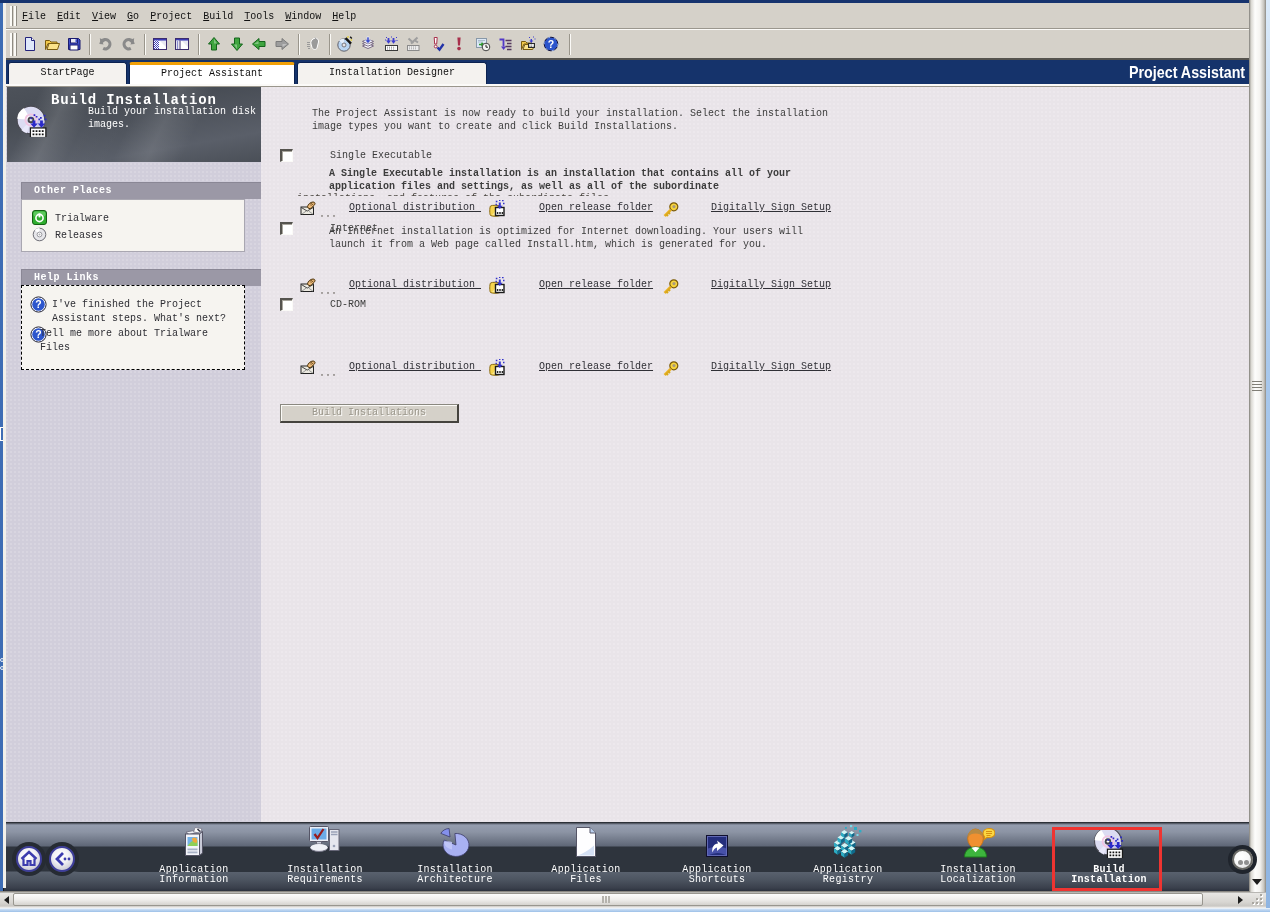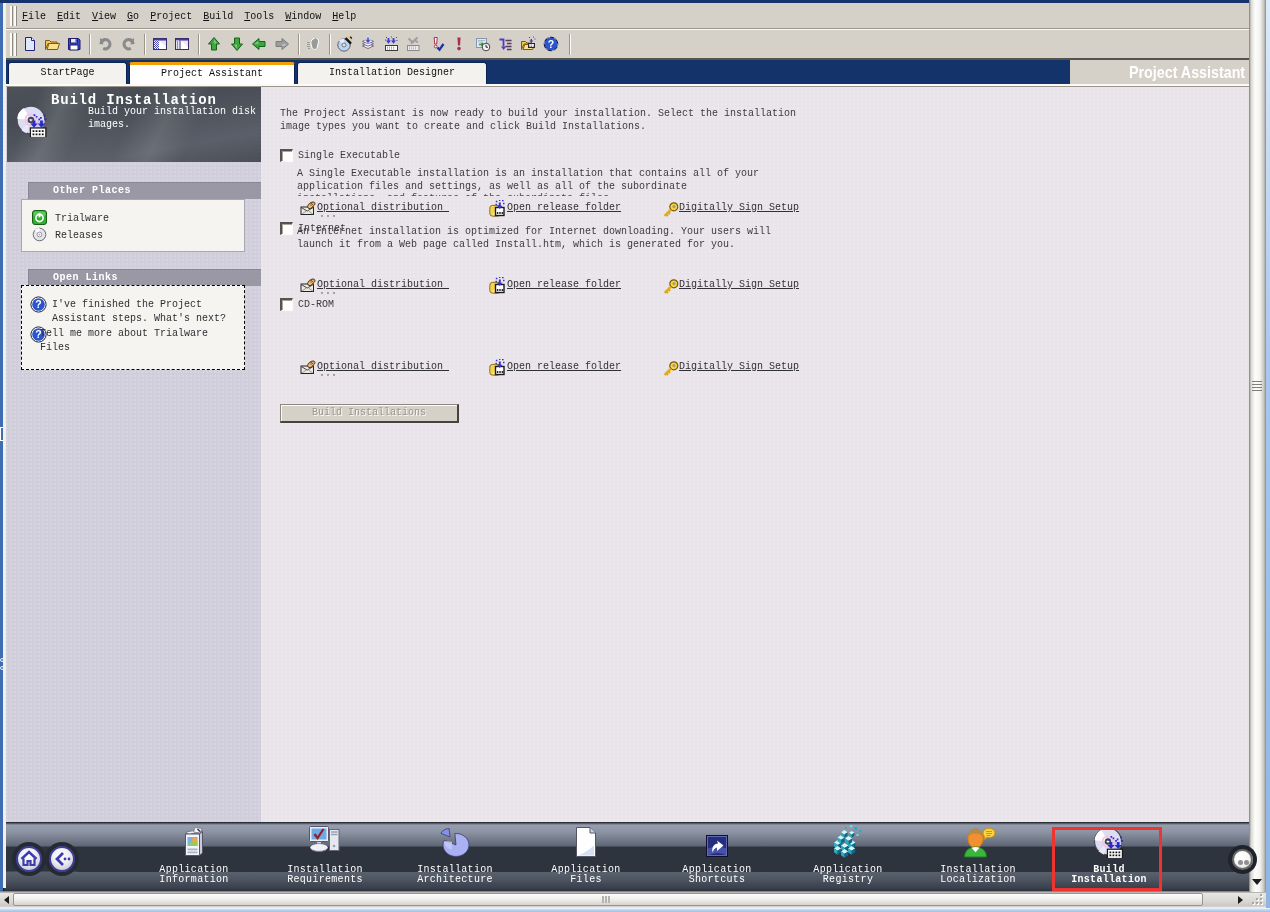--- a/index.html
+++ b/index.html
@@ -23,44 +23,44 @@
 .vgrip { position:absolute; left:4px; width:8px; }
 .vgrip i { display:block; float:left; width:1px; height:100%; border-left:2px solid #fbfaf6; border-right:1px solid #8f8b82; margin-right:1px; }
 
 
 #toolbar { left:6px; top:29px; width:1243px; height:29px; background:#d5d1c9; border-top:1px solid #fbfaf7; }
 #toolsep2 { left:6px; top:58px; width:1243px; height:2px; background:#55534e; }
 .tbsep { position:absolute; top:4px; width:2px; height:21px; border-left:1px solid #9a968c; border-right:1px solid #fbfaf7; }
 .tbi { position:absolute; top:6px; }
 
 
-#tabband { left:3px; top:60px; width:1067px; height:24px; background:#15336b; }
+#tabband { left:3px; top:60px; width:1246px; height:24px; background:#15336b; }
 .tab { position:absolute; top:2px; height:22px; background:#f4f2ef; border:1px solid #0b2250; border-bottom:0; border-radius:3px 3px 0 0; text-align:center; color:#101010; line-height:20px; }
 .tab.active { background:#fff; border-top:3px solid #f1a007; line-height:17px; z-index:2; }
 #tabtitle { position:absolute; left:1126px; top:3px; font-family:"Liberation Sans",sans-serif; font-weight:bold; font-size:17px; color:#fff; white-space:pre; transform:scaleX(0.84); transform-origin:0 50%; }
 #tabwhite { left:3px; top:84px; width:1246px; height:3px; background:#fbfaf8; }
 #tabgray { left:6px; top:86px; width:1243px; height:1px; background:#9a968c; }
 
 
 #sidebar { left:6px; top:87px; width:255px; height:735px; background:#d1cedb;
   background-image:radial-gradient(circle at 1px 1px, #d8d5e0 22%, transparent 23%); background-size:4px 4px; }
 #sbheader { position:absolute; left:1px; top:0px; width:254px; height:75px; overflow:hidden;
   background:linear-gradient(115deg, rgba(255,255,255,0) 12%, rgba(255,255,255,0.13) 22%, rgba(255,255,255,0.02) 32%, rgba(255,255,255,0) 48%, rgba(255,255,255,0.10) 60%, rgba(255,255,255,0) 72%),linear-gradient(170deg, #4d525a 0%, #474c54 30%, #51565f 55%, #5a5f69 75%, #4a4f57 100%); }
 #sbheader .t1 { position:absolute; left:44px; top:5px; color:#fff; font-weight:bold; letter-spacing:0.8px; font-size:14px; }
 #sbheader .t2 { position:absolute; left:45px; top:18px; color:#fff; width:185px; line-height:13px;margin-left:36px; }
 #sbcd { position:absolute; left:14px; top:16px; }
-.phead { position:absolute; left:22px; width:254px; height:17px; background:#9b98a6; border:1px solid #8a8795; border-bottom:0; color:#fff; font-weight:bold; letter-spacing:0.5px; padding:2px 0 0 24px; }
+.phead { position:absolute; left:15px; width:254px; height:17px; background:#9b98a6; border:1px solid #8a8795; border-bottom:0; color:#fff; font-weight:bold; letter-spacing:0.5px; padding:2px 0 0 12px; }
 .pbody { position:absolute; left:15px; width:224px; background:#f6f4f0; border:1px solid #a9a7b1; }
 .sbi { position:absolute; }
 .sbtxt { position:absolute; color:#2e2e34; line-height:13.5px; }
 
 
 #content { left:261px; top:87px; width:988px; height:735px; background:#e9e4e9;
   background-image:radial-gradient(circle at 1px 1px, #ede8ed 22%, transparent 23%); background-size:4px 4px; color:#3c3c3c; }
-.cl { position:absolute; white-space:pre; line-height:12.7px; }
+.cl { position:absolute; white-space:pre; line-height:12.7px;margin-left:32px; }
 .clip { position:absolute; overflow:hidden; white-space:pre; }
 .cb { position:absolute; width:13px; height:13px; background:#fff; border-top:2px solid #55534e; border-left:2px solid #55534e; border-right:1px solid #fbfaf7; border-bottom:1px solid #fbfaf7; box-shadow:inset 1px 1px 0 #aaa79f; }
 .lnk { color:#303036; text-decoration:underline; }
 .lico { position:absolute; }
 #buildbtn { position:absolute; left:19px; top:317px; width:179px; height:19px; background:#d5d1c9; border-top:1px solid #8a8880; border-left:1px solid #8a8880; border-right:2px solid #45433e; border-bottom:2px solid #45433e; box-shadow:inset 1px 1px 0 #fbfaf7; color:#9b978c; text-shadow:1px 1px 0 #fcfbf9; text-align:center; line-height:15px; }
 
 
 #rgrip { position:absolute; left:1252px; top:381px; width:10px; }
 #rgrip i { display:block; height:1px; background:#807e76; margin-bottom:2px; }
 #rarrow { position:absolute; left:1252px; top:879px; width:0; height:0; border-left:5px solid transparent; border-right:5px solid transparent; border-top:6px solid #1c1c1c; }
@@ -284,41 +284,41 @@
         <path d="M7.5 3.4v4" stroke="#fff" stroke-width="1.8"></path>
       </svg></div>
   <div class="sbtxt" style="left:49px; top:125px;">Trialware</div>
   <div class="sbi" style="left:26px; top:140px;"><svg width="15" height="15" viewBox="0 0 15 15">
         <circle cx="7.5" cy="7.5" r="6.3" fill="#e6e6ea" stroke="#6e6e76"></circle>
         <path d="M7.5 7.5L2.5 3A6.5 6.5 0 0 1 7.5 1z" fill="#fff"></path>
         <circle cx="7.5" cy="7.5" r="2.4" fill="#fff" stroke="#9a9aa0"></circle>
         <circle cx="7.5" cy="7.5" r="1" fill="#b0b0b6"></circle>
       </svg></div>
   <div class="sbtxt" style="left:49px; top:142px;">Releases</div>
-  <div class="phead" style="top:182px;">Open Links</div>
+  <div class="phead" style="top:182px;">Help Links</div>
   <div class="pbody" style="top:198px; height:85px; border:1px dashed #000; background:#f6f4f0;"></div>
   <div class="sbi" style="left:24px; top:209px;"><svg width="17" height="17" viewBox="0 0 17 17">
         <circle cx="8.5" cy="8.5" r="7.6" fill="#fff" stroke="#223"></circle>
         <circle cx="8.5" cy="8.5" r="6.3" fill="#2c55cc"></circle>
         <text x="8.5" y="12.4" font-family="Liberation Sans" font-size="10.5" font-weight="bold" fill="#fff" text-anchor="middle">?</text>
       </svg></div>
   <div class="sbtxt" style="left:46px; top:211px;">I've finished the Project<br>Assistant steps. What's next?</div>
   <div class="sbi" style="left:24px; top:239px;"><svg width="17" height="17" viewBox="0 0 17 17">
         <circle cx="8.5" cy="8.5" r="7.6" fill="#fff" stroke="#223"></circle>
         <circle cx="8.5" cy="8.5" r="6.3" fill="#2c55cc"></circle>
         <text x="8.5" y="12.4" font-family="Liberation Sans" font-size="10.5" font-weight="bold" fill="#fff" text-anchor="middle">?</text>
       </svg></div>
   <div class="sbtxt" style="left:34px; top:240px;">Tell me more about Trialware<br>Files</div>
 </div>
 
 <div class="abs" id="content">
   <div class="cl" style="left:19px; top:21px;">The Project Assistant is now ready to build your installation. Select the installation<br>image types you want to create and click Build Installations.</div>
   <div class="cb" style="left:19px; top:62px;"></div>
   <div class="cl" style="left:37px; top:63px;">Single Executable</div>
-  <div class="cl" style="left:36px; top:81px;">A Single Executable installation is an installation that contains all of your<br>application files and settings, as well as all of the subordinate</div>
+  <div class="cl" style="left:36px; top:81px;font-weight:bold;">A Single Executable installation is an installation that contains all of your<br>application files and settings, as well as all of the subordinate</div>
   <div class="clip" style="left:36px; top:106px; width:330px; height:3px; color:#4a4640;">installations, and features of the subordinate files.</div>
   <div class="lico" style="left:39px; top:113px;"><svg width="17" height="17" viewBox="0 0 17 17">
         <rect x="1" y="7" width="12.5" height="7.5" fill="#ece9e0" stroke="#222"></rect>
         <path d="M1 7.3l6.2 3.8 6.3-3.8" fill="none" stroke="#444"></path>
         <path d="M2 14l4-2.8M12.8 14l-4-2.8" fill="none" stroke="#999"></path>
         <path d="M7.5 6.8C8 4 10.5 2.2 13 2c1.8-.1 2.6 1.6 1.6 2.8L11.3 8c-1.6 1.2-3.4.5-3.8-1.2z" fill="#f0bd7e" stroke="#4c3208"></path>
         <path d="M9.7 4.4l2.6-1.4M10.6 5.6l2.8-1.6" stroke="#4c3208" stroke-width="0.7" fill="none"></path>
       </svg></div>
   <div class="cl" style="left:56px; top:115px;"><span class="lnk">Optional distribution </span></div>
   <div class="clip" style="left:58px; top:128px; width:40px; height:2px; color:#6a655e;">'''</div>

